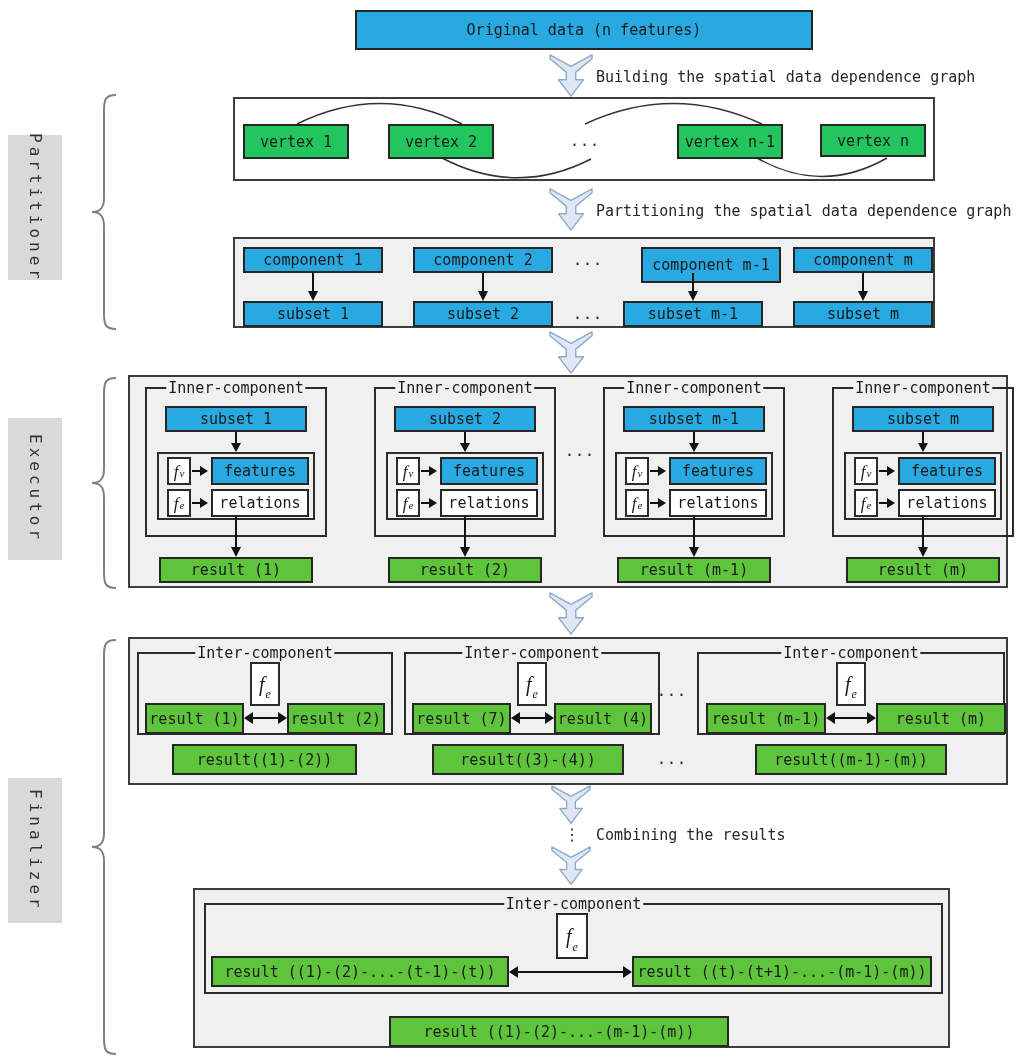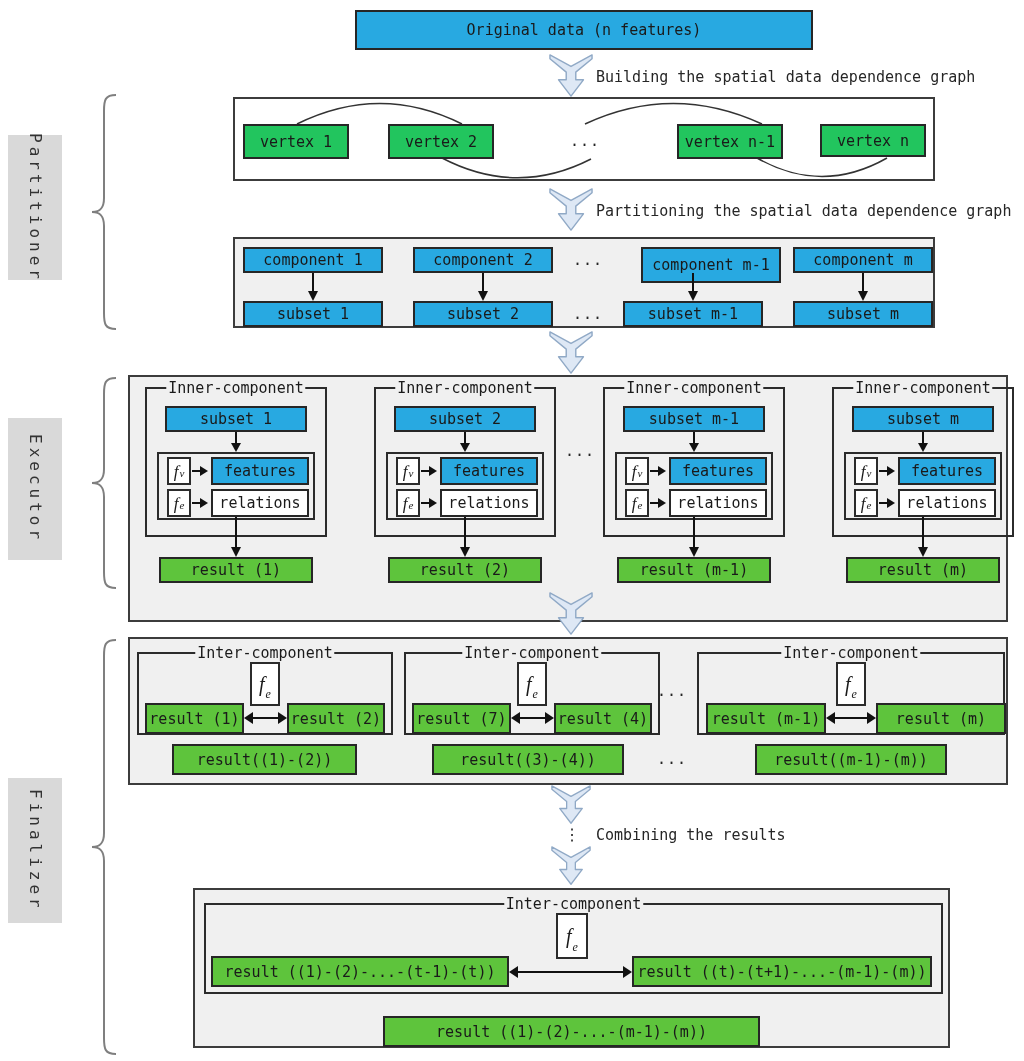--- a/index.html
+++ b/index.html
@@ -106,21 +106,21 @@
     <div class="box blue" style="left:178px;top:62px;width:140px;height:26px">subset 2</div>
     <div class="dots" style="left:333px;top:65px;width:40px;height:20px">...</div>
     <div class="box blue" style="left:388px;top:62px;width:140px;height:26px">subset m-1</div>
     <div class="box blue" style="left:558px;top:62px;width:140px;height:26px">subset m</div>
   </div>
 
   <svg class="abs" style="left:548px;top:331px" width="46" height="44" viewBox="0 0 48 46">
     <path d="M2 1 L24 13 L46 1 L46 5 L29 19 L29 27 L37 27 L24 44 L11 27 L19 27 L19 19 L2 5 Z" fill="#dee8f5" stroke="#90a9c6" stroke-width="1.5" stroke-linejoin="round"></path>
   </svg>
 
-  <div class="panel" style="left:128px;top:375px;width:880px;height:247px">
+  <div class="panel" style="left:128px;top:375px;width:880px;height:213px">
 
     <div class="fieldset" style="left:15px;top:10px;width:182px;height:150px">
       <span class="legend">Inner-component</span>
       <div class="box blue" style="left:18px;top:17px;width:142px;height:26px">subset 1</div>
       <svg class="abs" style="left:83px;top:43px" width="12" height="20">
         <line x1="6" y1="0" x2="6" y2="12" stroke="#111" stroke-width="2"></line>
           <polygon points="1,11 11,11 6,20" fill="#111"></polygon>
         </svg>
       <div class="fieldset" style="left:10px;top:63px;width:158px;height:68px">
         <div class="fbox" style="left:8px;top:3px;width:24px;height:28px">
@@ -329,16 +329,16 @@
           <span class="fsub">e</span>
         </div>
       <div class="box green" style="left:5px;top:51px;width:298px;height:31px">result ((1)-(2)-...-(t-1)-(t))</div>
       <svg class="abs" style="left:303px;top:60px" width="123" height="14">
         <line x1="7" y1="7" x2="116" y2="7" stroke="#111" stroke-width="2"></line>
         <polygon points="9,1 9,13 0,7" fill="#111"></polygon>
           <polygon points="114,1 114,13 123,7" fill="#111"></polygon>
         </svg>
       <div class="box green" style="left:426px;top:51px;width:300px;height:31px">result ((t)-(t+1)-...-(m-1)-(m))</div>
     </div>
-    <div class="box green" style="left:188px;top:126px;width:377px;height:31px">result ((1)-(2)-...-(m-1)-(m))</div>
+    <div class="box green" style="left:194px;top:126px;width:340px;height:31px">result ((1)-(2)-...-(m-1)-(m))</div>
   </div>
 
 </div>
 
 </body></html>

